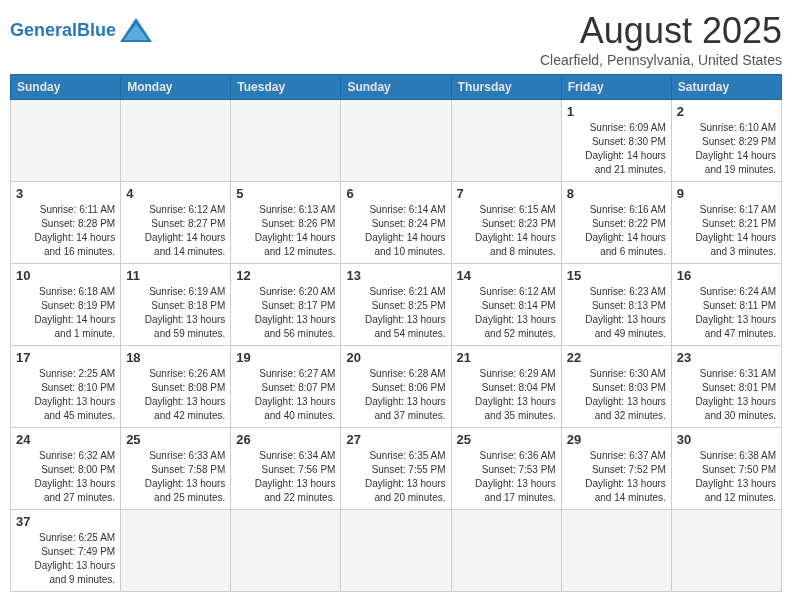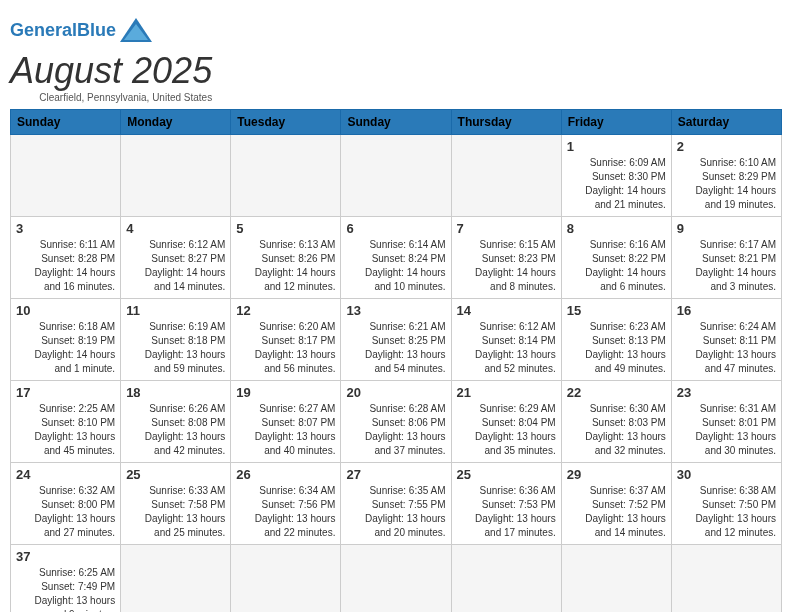--- a/index.html
+++ b/index.html
@@ -8,21 +8,20 @@
       background: #fff;
       width: 792px;
       min-height: 612px;
       padding: 10px;
     }
     .header-area {
       display: flex;
       justify-content: space-between;
       align-items: flex-start;
       margin-bottom: 6px;
-      flex-direction: column;
     }
     .logo {
       display: flex;
       align-items: center;
       padding: 6px 0;
     }
     .logo-text {
       font-size: 18px;
       color: #333;
       font-weight: normal;
@@ -36,34 +35,33 @@
       height: 28px;
       margin-left: 2px;
     }
     .title-area {
       text-align: right;
     }
     .month-title {
       font-size: 36px;
       color: #333;
       font-weight: normal;
-      font-style: italic;
     }
     .location-title {
-      font-size: 10px;
+      font-size: 14px;
       color: #555;
     }
     .calendar {
       width: 100%;
       border-collapse: collapse;
       border: 1px solid #ccc;
     }
     .calendar th {
       background: #2a7ab8;
-      color: #000000;
+      color: #e5e5e5;
       font-size: 12px;
       font-weight: bold;
       text-align: left;
       padding: 5px 6px;
       border: 1px solid #1a6aaa;
     }
     .calendar td {
       vertical-align: top;
       border: 1px solid #ccc;
       padding: 4px 5px;

